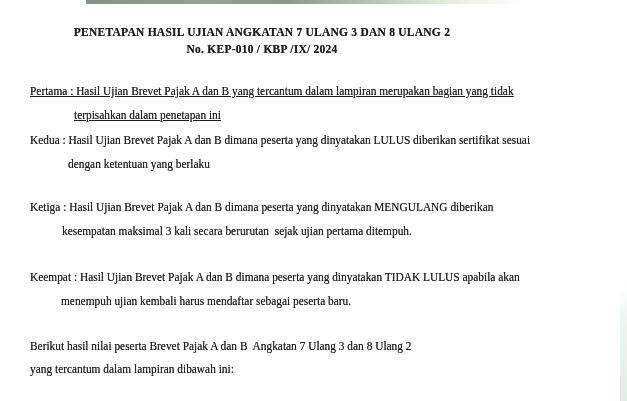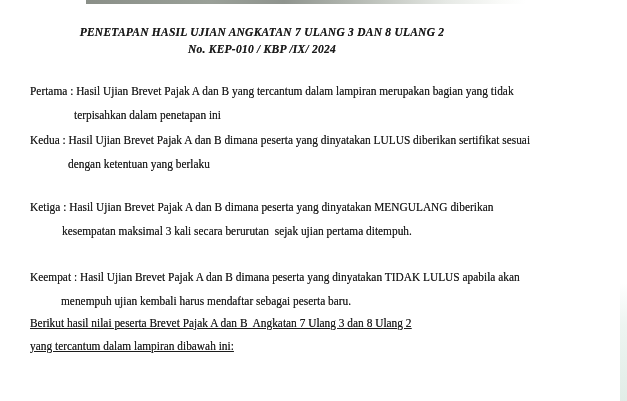--- a/index.html
+++ b/index.html
@@ -19,43 +19,43 @@
       #c9cdc7 70%, #e6e9e5 82%, #f9faf8 94%, #ffffff 100%);
   }
   
   .artifact-right {
     position:absolute; left:620px; top:283px; width:7px; height:118px;
     background:linear-gradient(to bottom,
       rgba(223,236,229,0) 0%, rgba(223,236,229,0.55) 35%, rgba(213,229,221,0.7) 100%);
   }
   .title-block {
     position:absolute; left:31px; top:24px; width:462px;
-    text-align:center; font-weight:bold; font-size:13.5px;font-style:italic;
+    text-align:center; font-weight:bold; font-size:13.5px;
   }
   .title-line {
     white-space:pre;
     transform:scaleX(0.85); transform-origin:50% 0;
     line-height:16.5px; letter-spacing:0.3px;
     text-shadow:0 0 0.6px rgba(25,25,25,0.75);
   }
   .clause, .closing-block {
     position:absolute; left:30px; font-size:13.4px;
   }
   .doc-line {
     white-space:pre;
     transform:scaleX(0.85); transform-origin:0 50%;
     line-height:24px; height:24px;
     text-shadow:0 0 0.6px rgba(25,25,25,0.7);
   }
   .closing-block .doc-line { line-height:23px; height:23px; }
-  .clause-1 { top:79px; }
+  .clause-1 { top:79px;text-decoration:underline; }
   .clause-2 { top:128px; }
   .clause-3 { top:195px; }
   .clause-4 { top:265px; }
-  .closing-block { top:311px;text-decoration:underline; }
+  .closing-block { top:334px; }
   .ind-a { margin-left:44px; }
   .ind-b { margin-left:38px; }
   .ind-c { margin-left:32px; }
   .ind-d { margin-left:31px; }
 </style>
 </head>
 <body>
 
 <div class="artifact-top"></div>
 <div class="artifact-right"></div>

